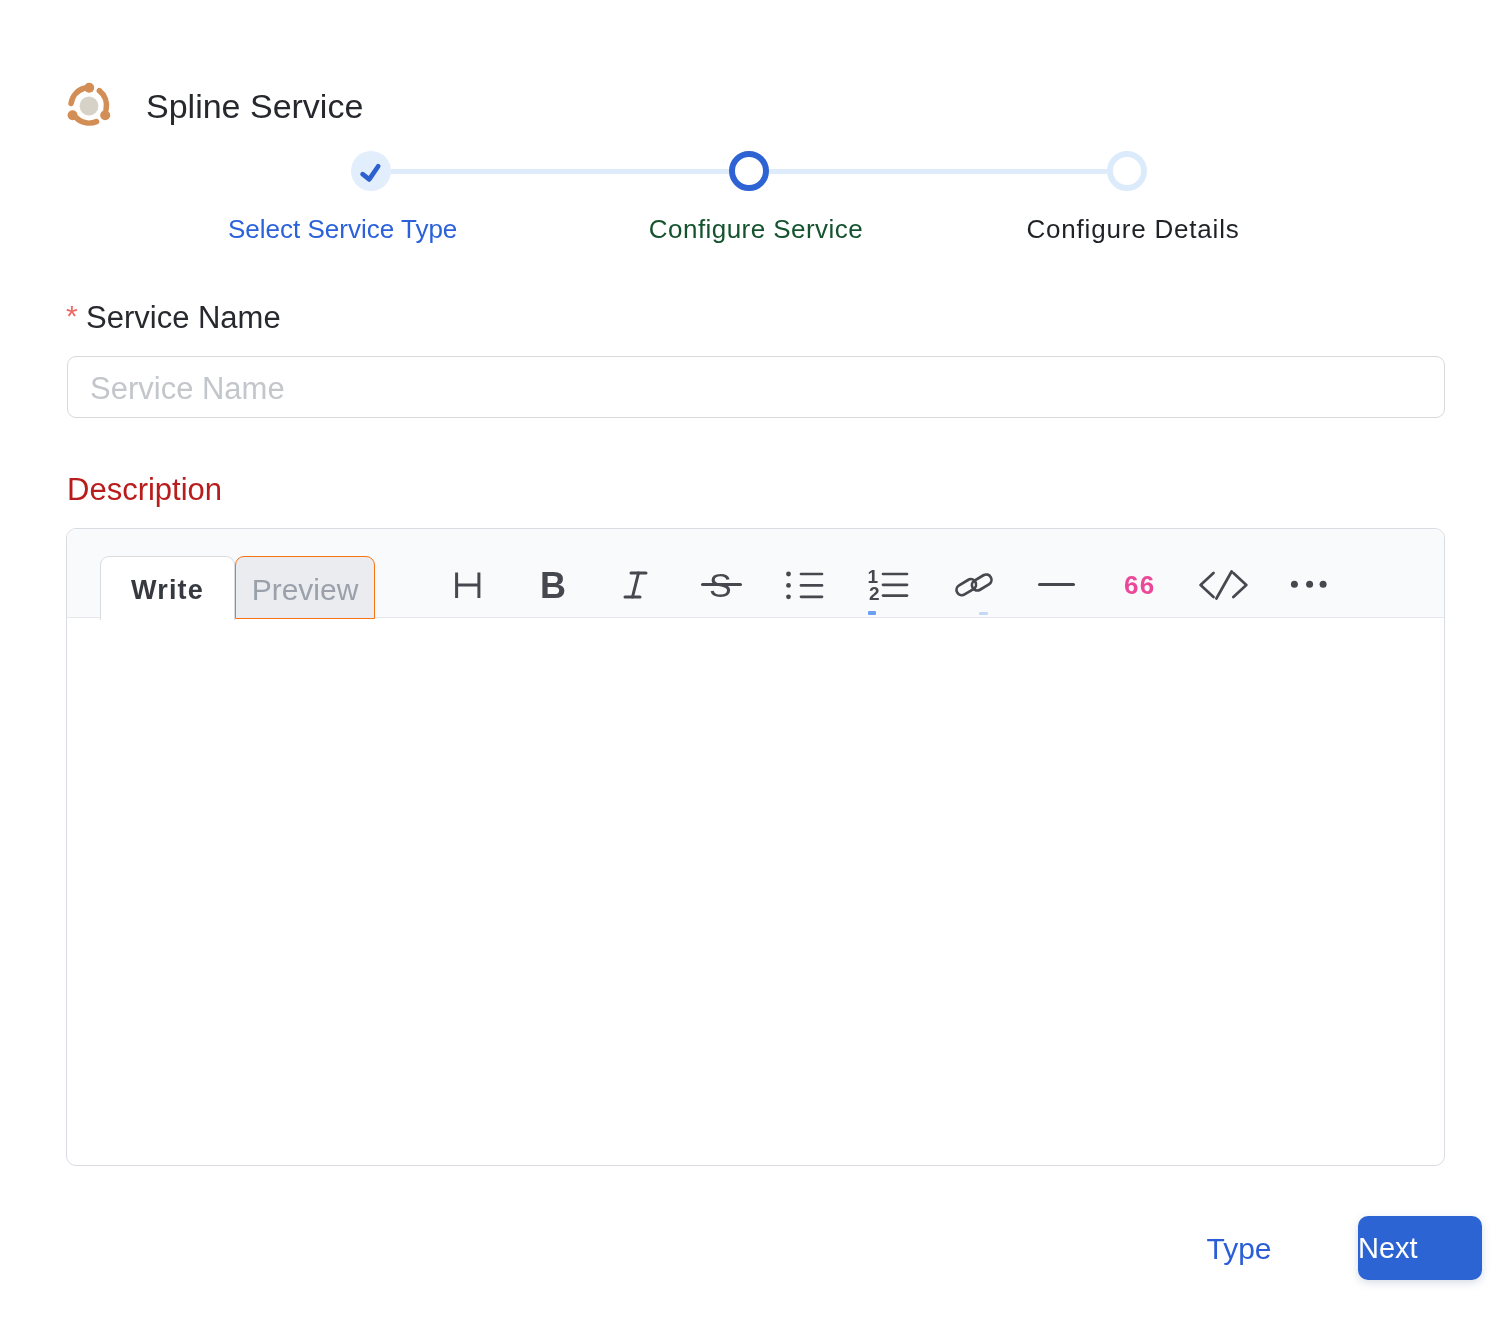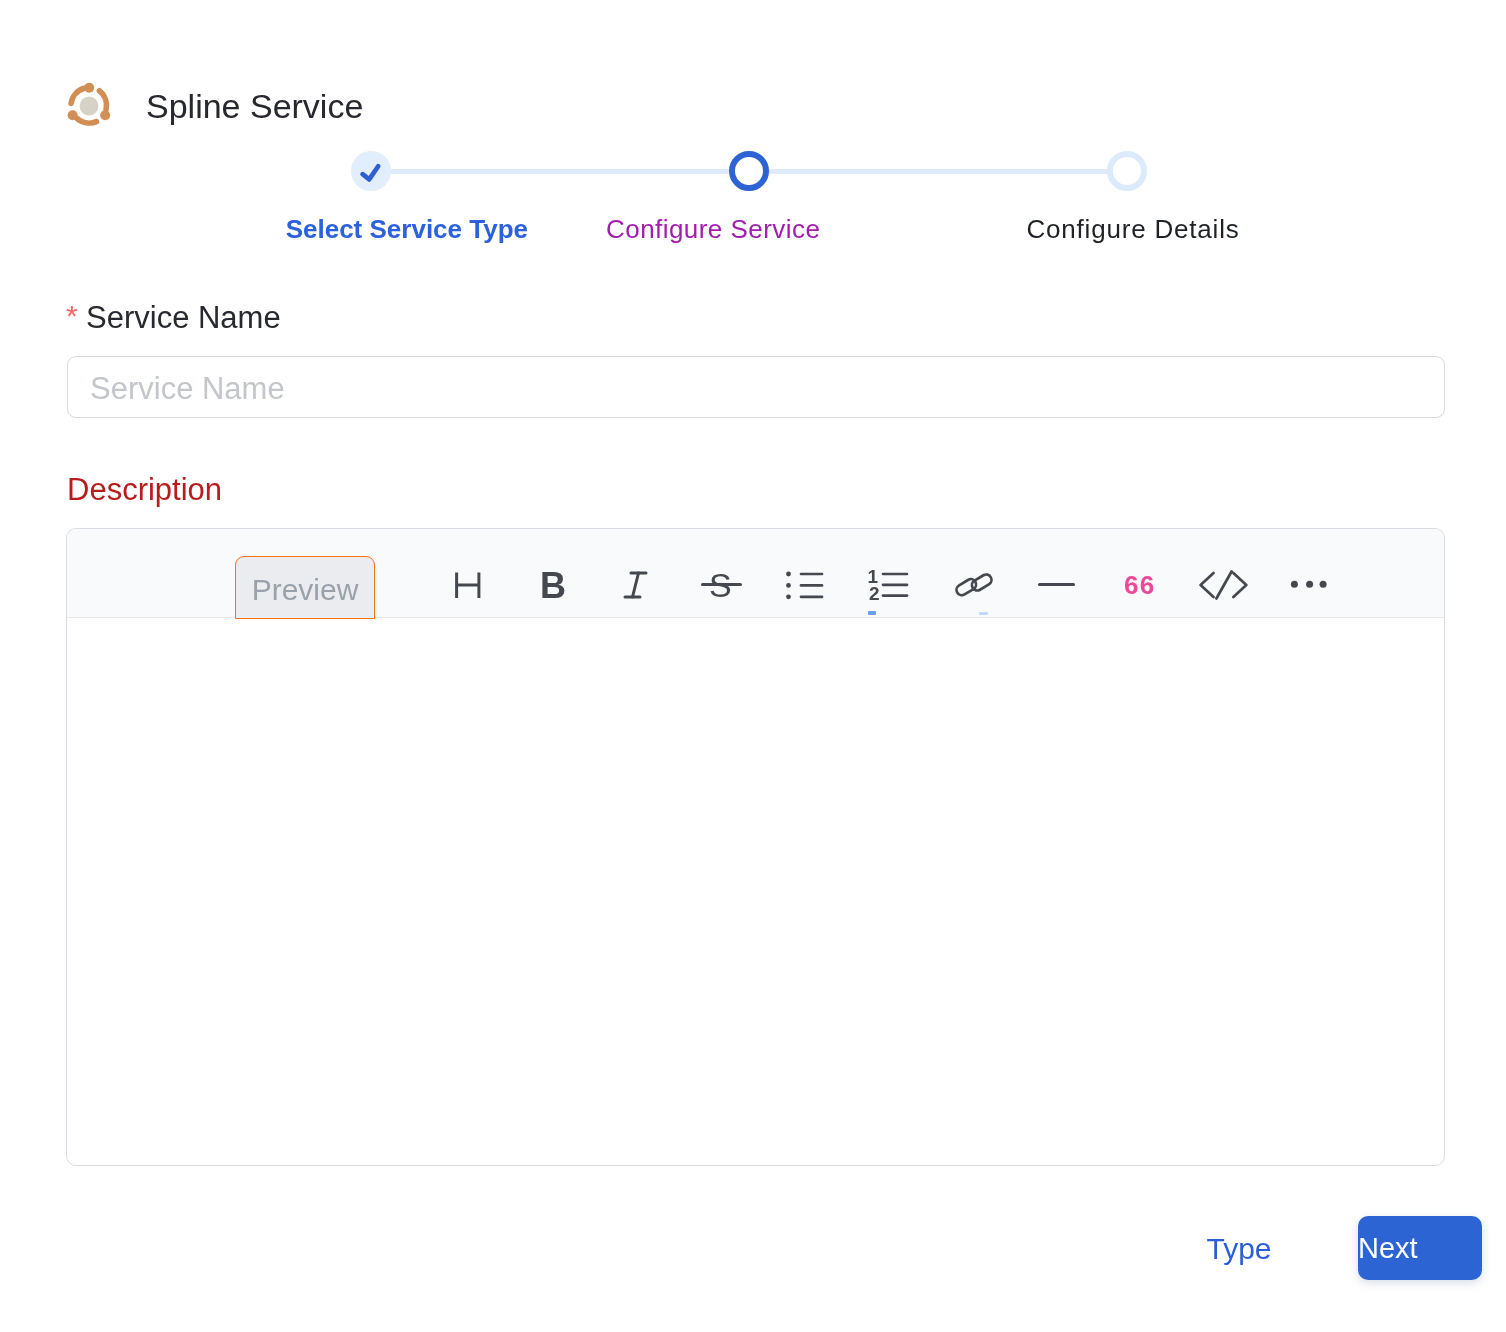--- a/index.html
+++ b/index.html
@@ -33,41 +33,44 @@
 
   <div class="abs" style="left:351px; top:139px; width:40px; height:40px; border-radius:50%; background:#e2eefb;"></div>
   <svg class="abs" style="left:351px; top:139px;" width="40" height="40" viewBox="0 0 40 40">
     <path d="M 11.6 23.2 L 18.2 28.4 L 27.2 15.2" fill="none" stroke="#2d60cf" stroke-width="4.7" stroke-linecap="round" stroke-linejoin="round"></path>
   </svg>
 
   <div class="abs" style="left:729px; top:139px; width:40px; height:40px; border-radius:50%; background:#ffffff; border:6.5px solid #2d63d2;"></div>
 
   <div class="abs" style="left:1107px; top:139px; width:40px; height:40px; border-radius:50%; background:#ffffff; border:6.5px solid #dcebfb;"></div>
 
-  <div class="abs lbl1" style="left:228px; top:204px; width:300px; text-align:right; font-size:26px; line-height:1; color:#2b61db;font-weight:bold;">Select Service Type</div>
-  <div class="abs lbl2" style="left:606px; top:204px; width:300px; text-align:left; font-size:26px; line-height:1; color:#a21caf; letter-spacing:0.45px;">Configure Service</div>
+  <div class="abs lbl1" style="left:228px; top:204px; width:300px; text-align:left; font-size:26px; line-height:1; color:#2b61db;">Select Service Type</div>
+  <div class="abs lbl2" style="left:606px; top:204px; width:300px; text-align:center; font-size:26px; line-height:1; color:#14532d; letter-spacing:0.45px;">Configure Service</div>
   <div class="abs lbl3" style="left:983px; top:204px; width:300px; text-align:center; font-size:26px; line-height:1; color:#1e2126; letter-spacing:0.8px;">Configure Details</div>
 
   <div class="abs" style="left:66px; top:289px; font-size:30px; line-height:1; color:#ee6a66;">*</div>
   <div class="abs" id="svclbl" style="left:86px; top:289.5px; font-size:31px; line-height:1; color:#27292e;">Service Name</div>
 
   <div class="abs" style="left:67px; top:344px; width:1378px; height:62px; border:1px solid #d9d9d9; border-radius:9px; background:#fff; display:flex; align-items:center; padding-left:22px;">
     <span id="ph1" style="font-size:31px; color:#c3c6cb; line-height:1; position:relative; top:1px;">Service Name</span>
   </div>
 
   <div class="abs" id="desclbl" style="left:67px; top:462px; font-size:31px; line-height:1; color:#b91c1c;">Description</div>
 
   <div class="abs" style="left:66px; top:516px; width:1379px; height:638px; border:1px solid #d9dce3; border-radius:10px; background:#ffffff;"></div>
 
   <div class="abs" style="left:67px; top:517px; width:1377px; height:89px; background:#f9fafb; border-bottom:1px solid #e7e8ec; border-radius:9px 9px 0 0;"></div>
 
   <div class="abs" style="left:235px; top:544px; width:140px; height:63px; background:#eaecef; border:1px solid #f97316; border-radius:9px 9px 0 0; display:flex; align-items:center; justify-content:center;">
     <span id="prevtxt" style="font-size:30px; color:#9aa1ab; line-height:1; position:relative; top:2px;">Preview</span>
   </div>
 
+  <div class="abs" style="left:100px; top:544px; width:135px; height:64px; background:#ffffff; border:1px solid #d9dbdf; border-bottom:none; border-radius:9px 9px 0 0; display:flex; align-items:center; justify-content:center; z-index:2;">
+    <span id="writetxt" style="font-size:27px; font-weight:bold; color:#36393f; line-height:1; letter-spacing:1.2px; position:relative; top:2px;">Write</span>
+  </div>
 
   <svg class="abs" style="left:453px; top:558px;" width="30" height="30" viewBox="0 0 30 30">
     <g stroke="#45484e" stroke-width="3" stroke-linecap="butt">
       <line x1="3.6" y1="2.5" x2="3.6" y2="28"></line>
       <line x1="25.9" y1="2.5" x2="25.9" y2="28"></line>
       <line x1="3.6" y1="15" x2="25.9" y2="15"></line>
     </g>
   </svg>
   <div class="abs" id="icoB" style="left:540px; top:556px; font-size:36px; font-weight:bold; line-height:1; color:#45484e;">B</div>
   <svg class="abs" style="left:623px; top:559px;" width="25" height="28" viewBox="0 0 25 28">

